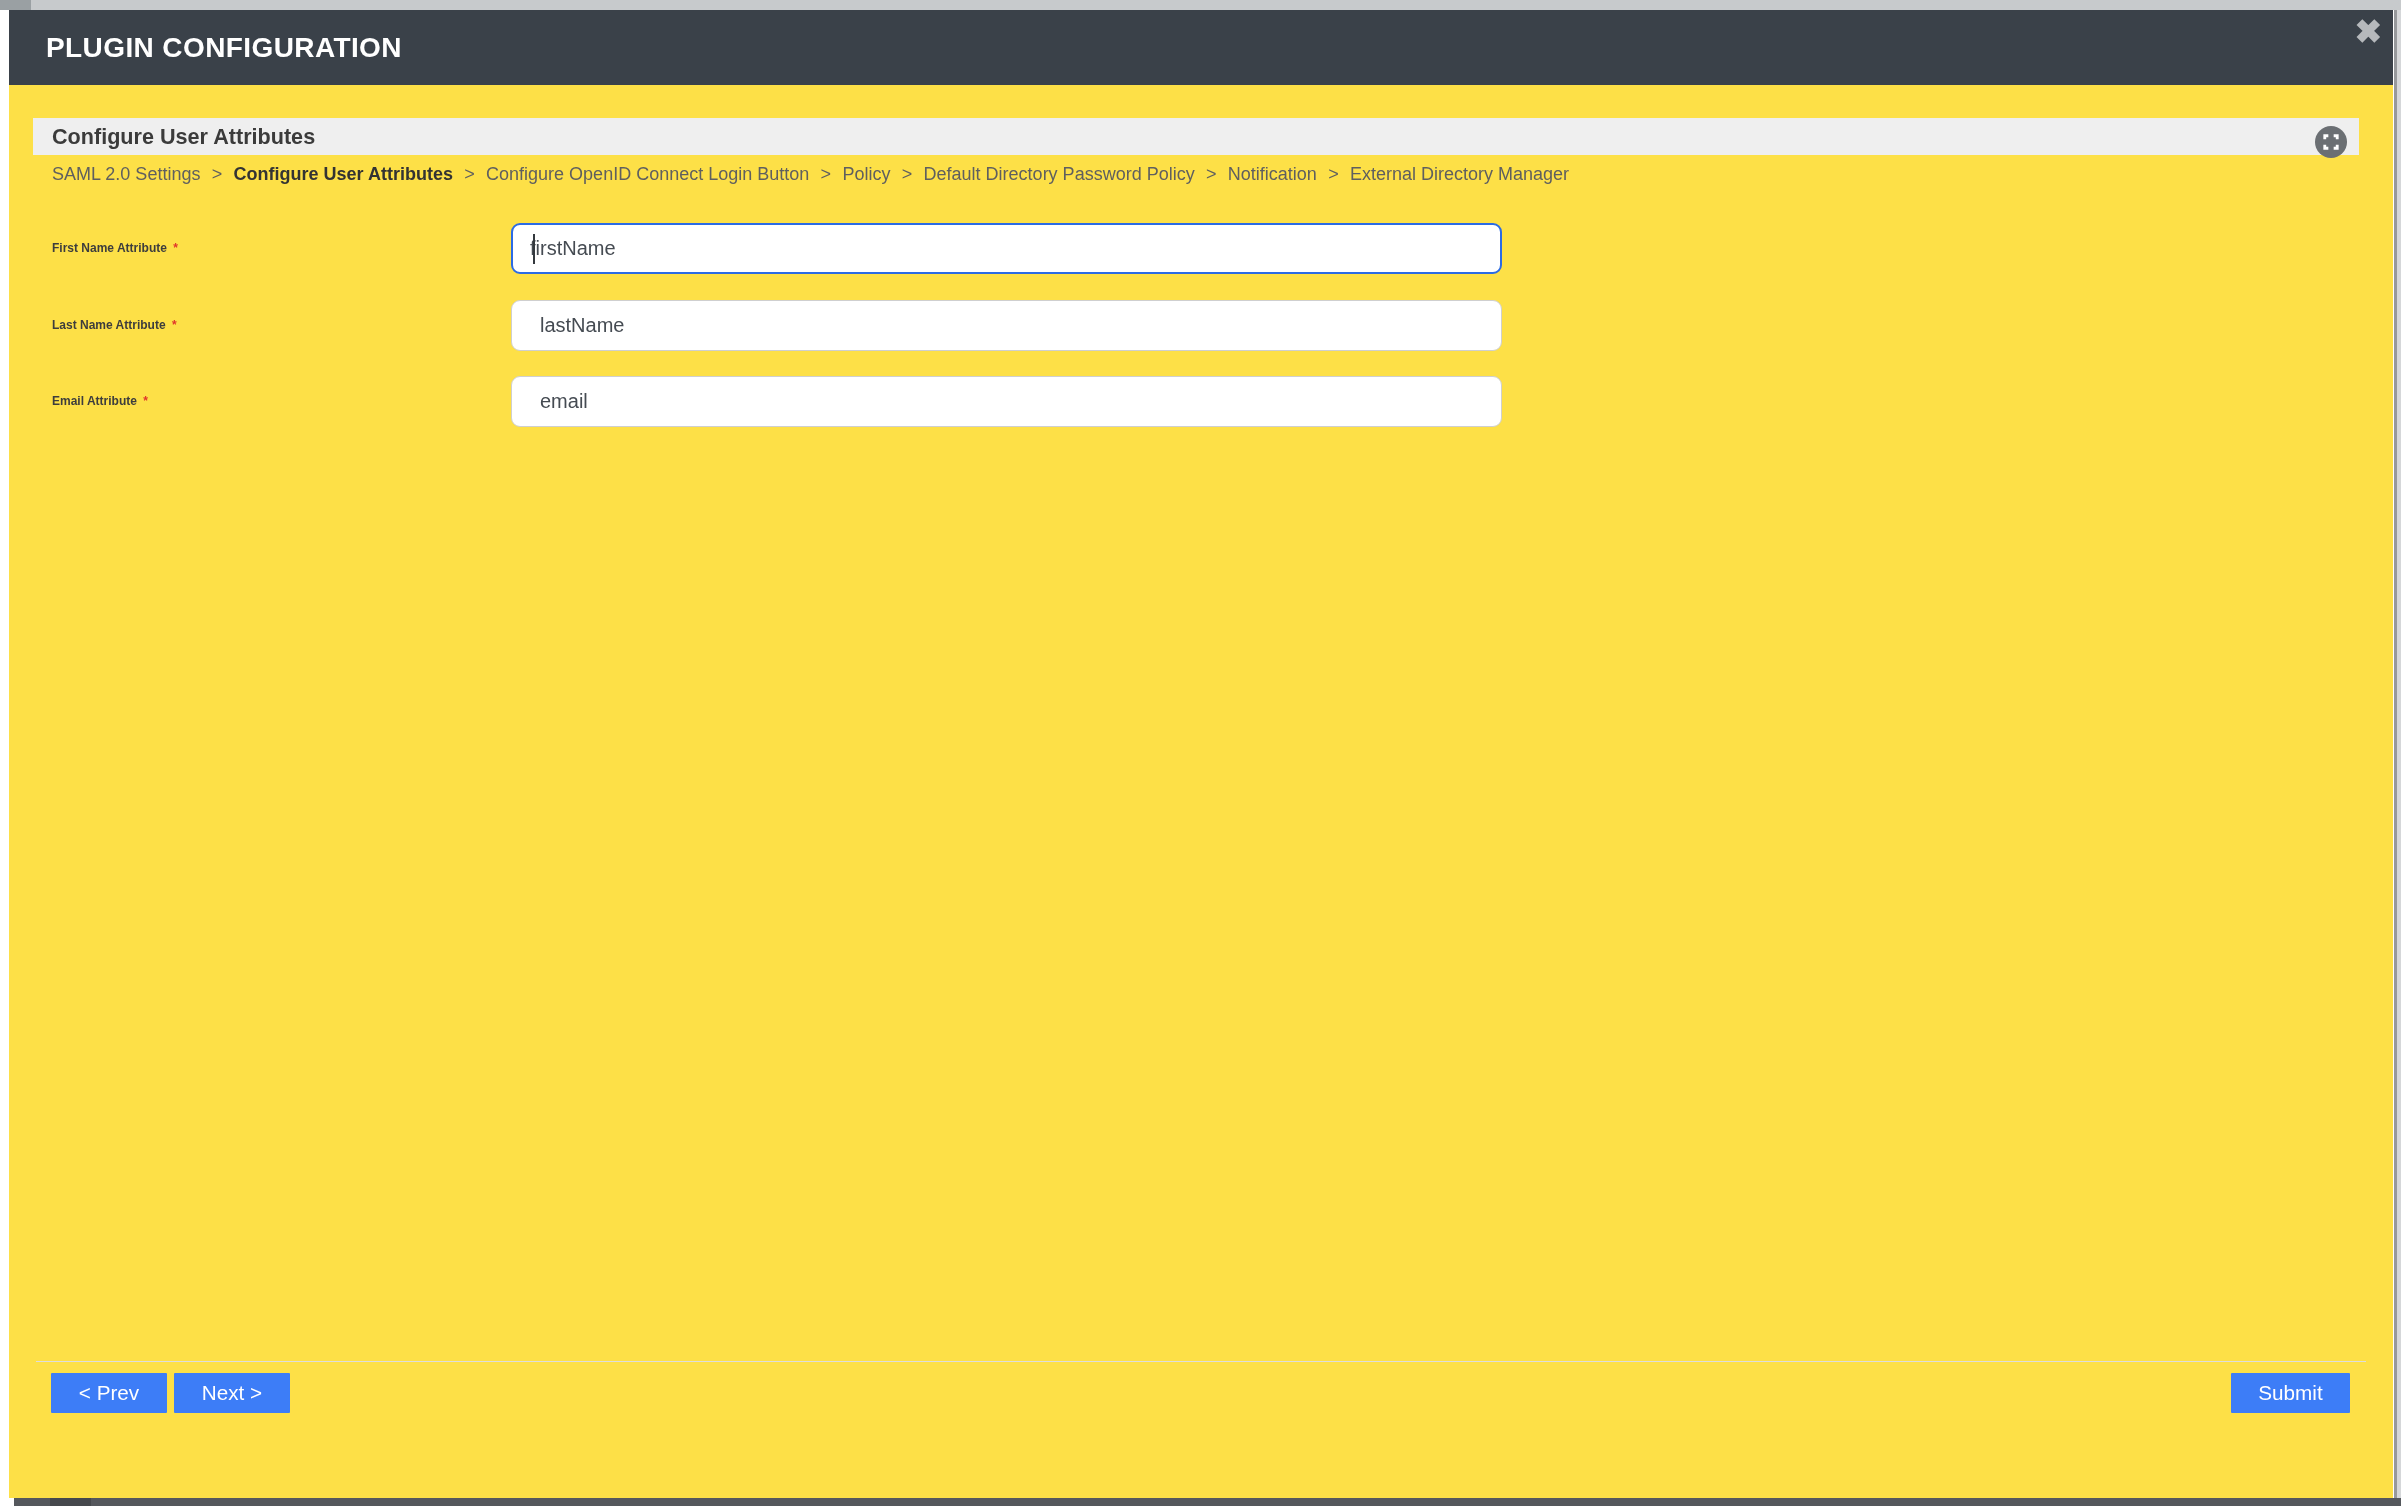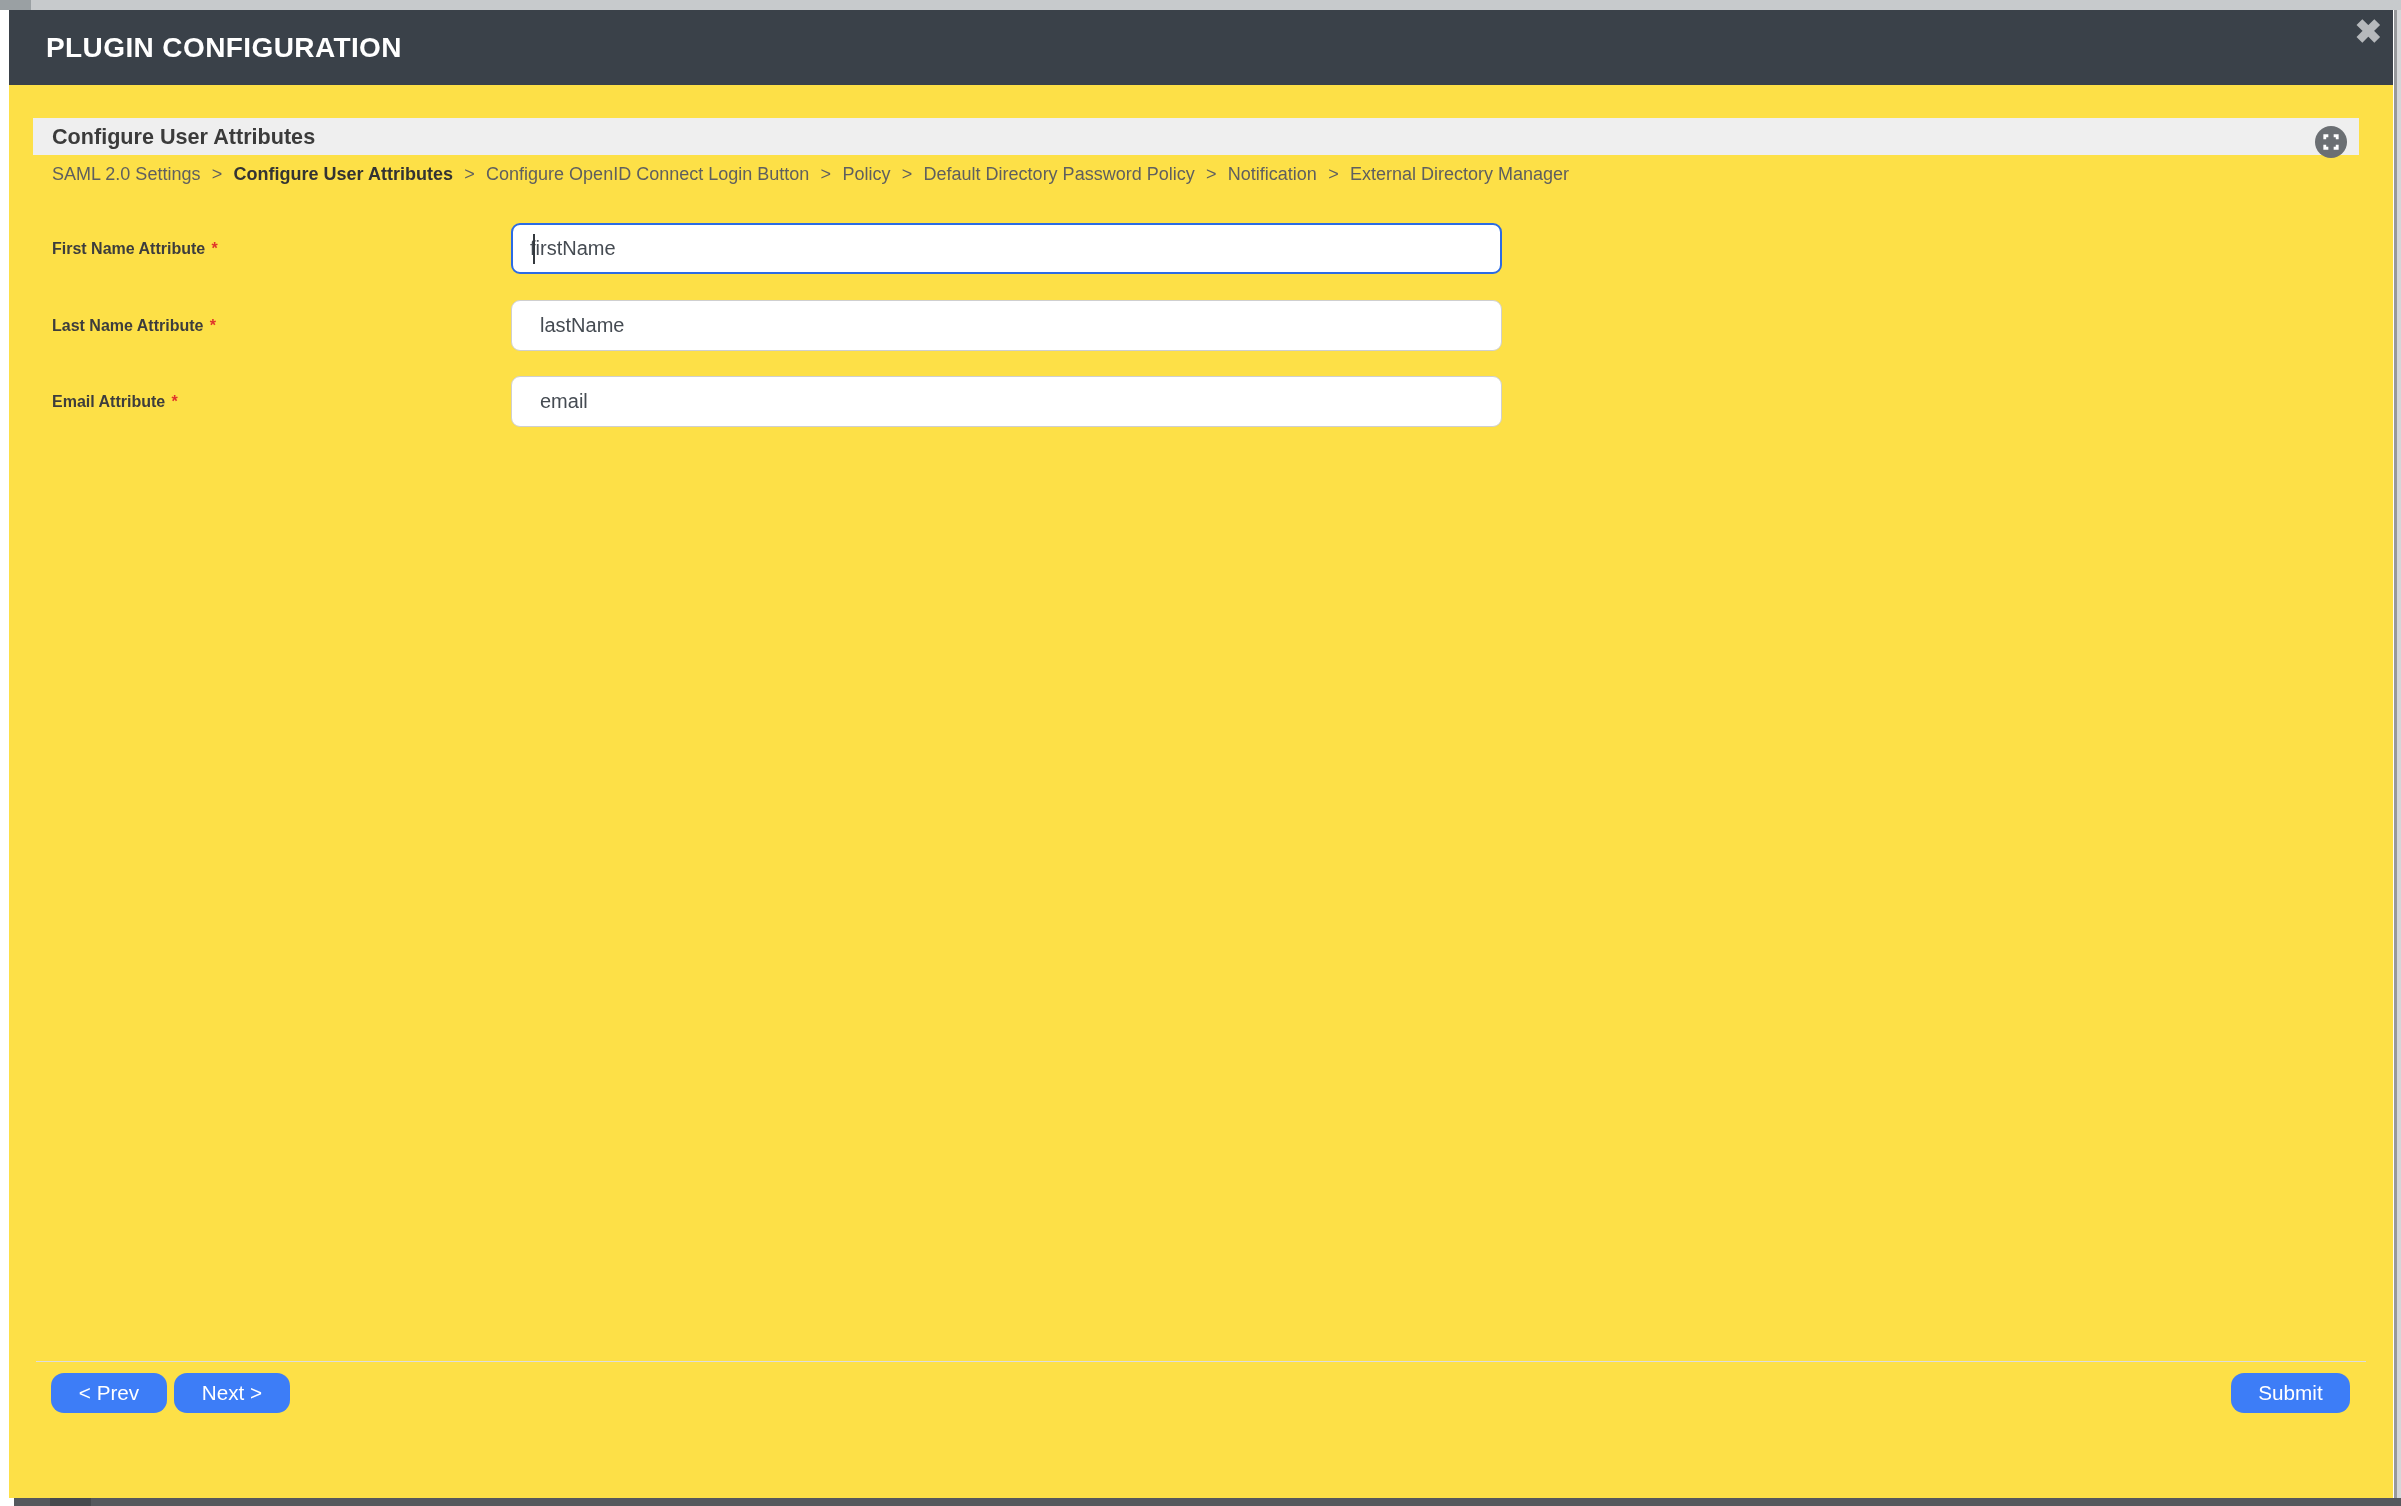--- a/index.html
+++ b/index.html
@@ -57,37 +57,37 @@
   }
   .breadcrumb .crumb{color:#5f5f5f;}
   .breadcrumb .crumb.active{color:#333333;font-weight:bold;}
   .breadcrumb .sep{margin:0 6.3px;color:#5f5f5f;}
 
   
   .form-row{position:absolute;left:0;width:2384px;height:51px;}
   .row-0{top:138px;} .row-1{top:215px;} .row-2{top:291px;}
   .field-label{
     position:absolute;left:43px;top:0;line-height:51px;
-    font-size:16px;font-weight:bold;color:#3d3d3d;
+    font-size:12px;font-weight:bold;color:#3d3d3d;
   }
   .req{color:#e0342b;margin-left:6.3px;font-weight:bold;}
   .text-input{
     position:absolute;left:502px;top:0;width:991px;height:51px;
     box-sizing:border-box;border:0.9px solid #cfcfcf;border-radius:9px;
     padding:0 28px;font-size:20px;color:#454b52;background:#ffffff;
     font-family:"Liberation Sans", sans-serif;outline:none;
   }
   .text-input.focused{border:2.7px solid #2c6be4;padding:0 17px;}
   .caret{position:absolute;left:524px;top:10.8px;width:1.8px;height:30px;background:#33383d;}
 
   
   .footer-divider{position:absolute;left:27px;top:1276px;width:2330px;height:0.9px;background:#dddddd;}
   .btn{
     position:absolute;top:1288px;height:40px;
-    background:#3d7df7;color:#ffffff;border:none;border-radius:13px;
+    background:#3d7df7;color:#ffffff;border:none;border-radius:1px;
     font-size:20.7px;font-family:"Liberation Sans", sans-serif;cursor:pointer;
   }
   .btn-prev{left:42px;width:116px;}
   .btn-next{left:165px;width:116px;}
   .btn-submit{right:43px;width:119px;}
 </style>
 </head>
 <body>
 
 <div class="top-strip">

